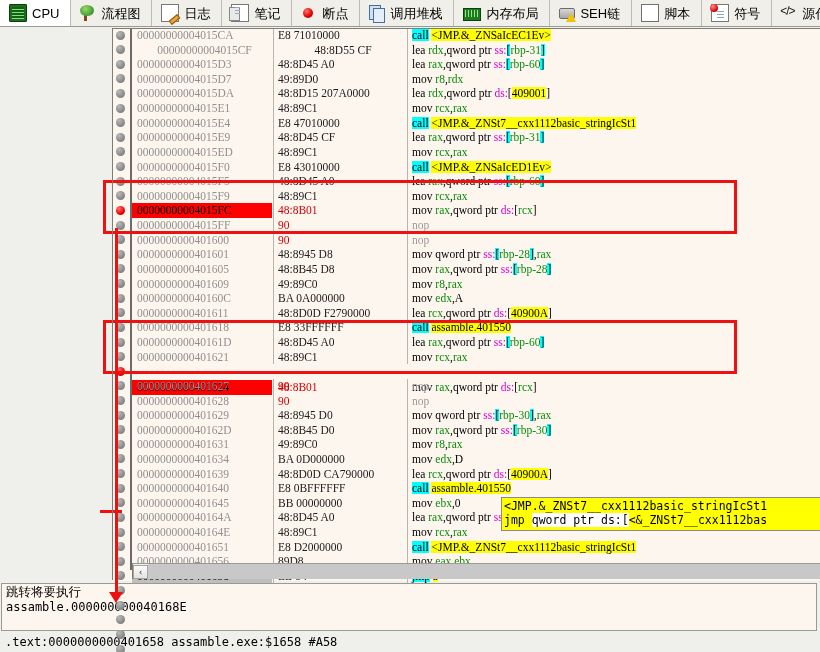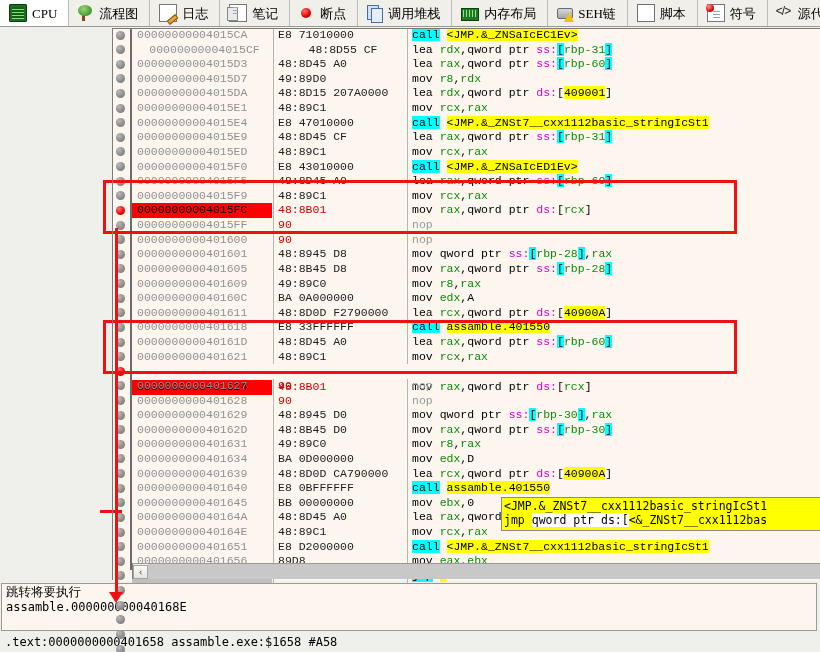--- a/index.html
+++ b/index.html
@@ -29,21 +29,20 @@
     display: flex;
     align-items: center;
     gap: 5px;
     padding: 0 11px 0 9px;
     border-right: 1px solid #bcbcb6;
     font-size: 13px;
     color: #000;
     white-space: nowrap;
     box-sizing: border-box;
     height: 26px;
-    font-family: Liberation Serif, serif;
   }
   .tbtab.active {
     background: #ffffff;
     border-right: 1px solid #bcbcb6;
   }
   .tbtab .lbl { font-size: 13px; line-height: 13px; }
   .ticon { width: 16px; height: 16px; flex: 0 0 16px; position: relative; }
 
   
   .ic-cpu { background:#1f6b1f; border:1px solid #0d3d0d; border-radius:1px; }
@@ -97,21 +96,21 @@
   .ic-code::after{content:"\003C\002F\003E";position:absolute;left:-1px;top:-1px;font-size:12px;
      font-family:"Liberation Sans",sans-serif;color:#222;letter-spacing:-1px;}
 
   
   .disasm {
     position: absolute;
     left: 112px; top: 28px;
     width: 708px; height: 555px;
     background: #fdf6ef;
     overflow: hidden;
-    font-family: Liberation Mono, monospace;
+    font-family: Liberation Serif, serif;
     font-size: 11.5px;
   }
   
   .gutter {
     position: absolute; left: 112px; top: 28px;
     width: 20px; height: 542px;
     background: #fdf6ef;
     border-right: 2px solid #6b6b6b;
     box-sizing: border-box;
     z-index: 4;

